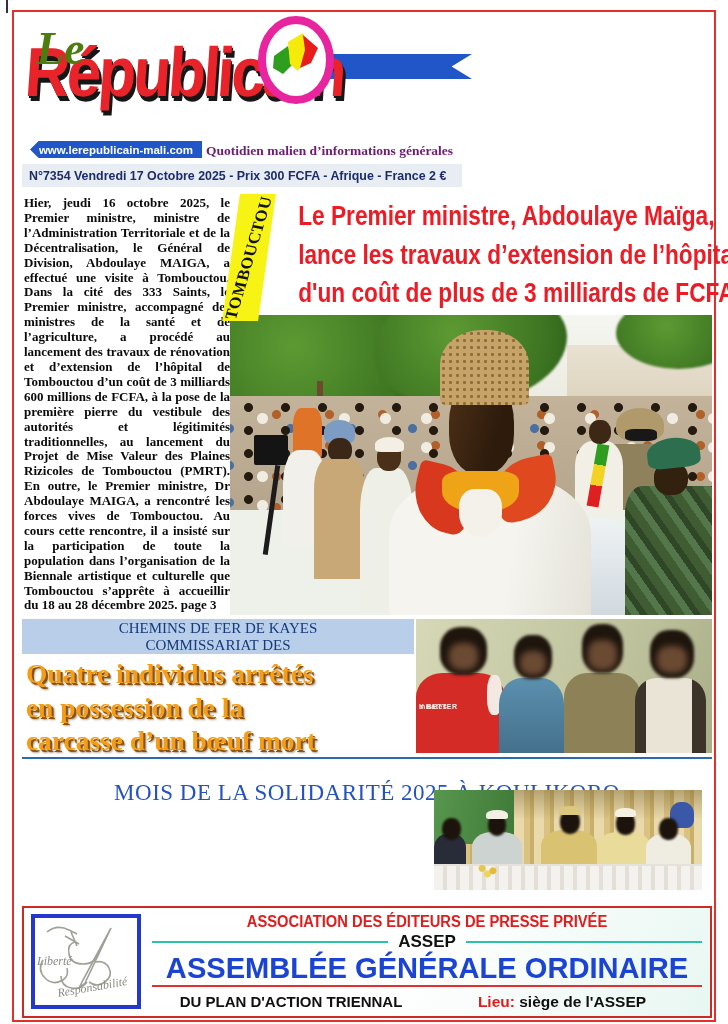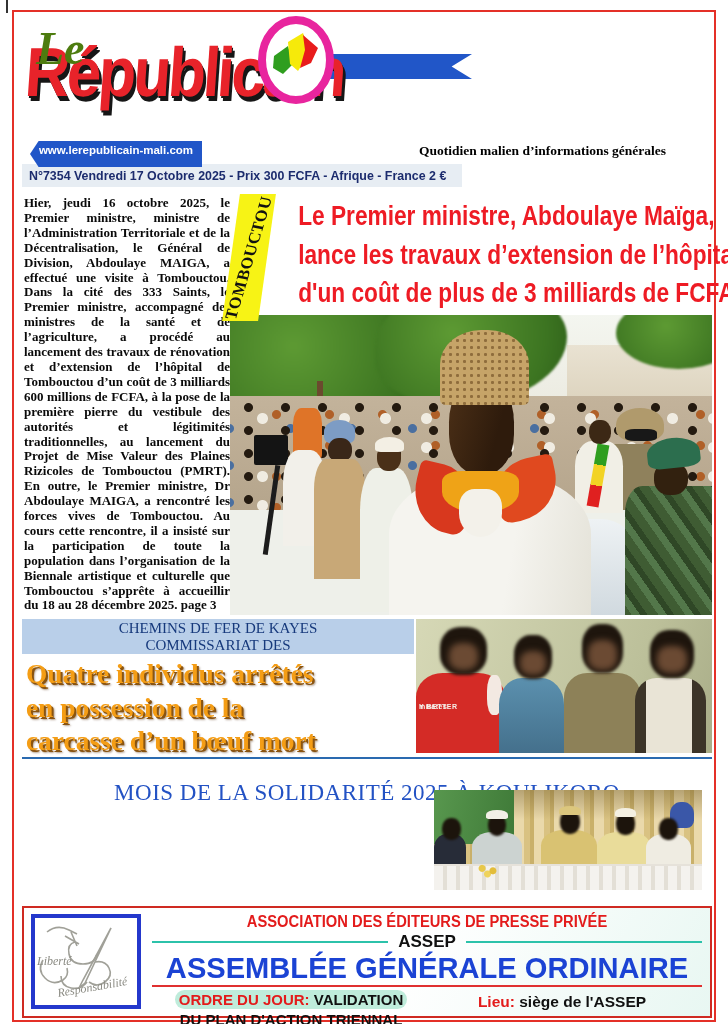--- a/index.html
+++ b/index.html
@@ -11,25 +11,25 @@
 
   
   .le-script{left:36px;top:10px;font:italic 700 46px/1 "Liberation Serif","DejaVu Serif",serif;color:#4d7c0f;z-index:4;margin-top:16px;}
   .ribbon-top{left:302px;top:54px;width:170px;height:25px;background:#2156c8;
               clip-path:polygon(0 0,100% 0,88% 50%,100% 100%,0 100%);z-index:1;}
   .title-republicain{left:28px;top:36px;width:448px;z-index:2;color:#e8232a;
       font:700 62px/1.05 "Liberation Sans",sans-serif;letter-spacing:-3px;
       transform:skewX(-4deg) scaleY(1.12);transform-origin:left top;
       text-shadow:3px 4px 0 #161616,1px 1px 0 #161616;white-space:nowrap;}
   .emblem{left:258px;top:16px;width:76px;height:88px;z-index:5;}
-  .ribbon-web{left:30px;top:141px;width:172px;height:26px;background:#2156c8;z-index:3;
+  .ribbon-web{left:30px;top:141px;width:172px;height:17px;background:#2156c8;z-index:3;
       clip-path:polygon(0 50%,5% 0,100% 0,100% 100%,5% 100%);
       color:#fff;font:700 11.5px/19px "Liberation Sans",sans-serif;text-align:center;}
-  .tagline{left:206px;top:143px;width:460px;color:#000000;
-      font:700 13.5px/16px "Liberation Serif","DejaVu Serif",serif;text-align:right;}
+  .tagline{left:206px;top:143px;width:460px;color:#701a75;
+      font:700 13.5px/16px "Liberation Serif","DejaVu Serif",serif;}
   .date-strip{left:22px;top:164px;width:440px;height:23px;background:#e7edf3;
       color:#1c2c6e;font:700 12.8px/23px "Liberation Sans",sans-serif;padding-left:7px;box-sizing:border-box;}
   .date-strip span{display:inline-block;white-space:nowrap;transform:scaleX(.97);transform-origin:left center;}
 
   
   .teaser-box{left:470px;top:22px;width:246px;height:146px;background:#f7eddc;
       border:5px solid #87d3ec;border-radius:16px;box-sizing:border-box;}
   .teaser-text{position:absolute;left:0;right:0;top:5px;text-align:center;color:#141414;
       font:700 17px/20.5px "Liberation Sans",sans-serif;}
   .teaser-text span{display:block;white-space:nowrap;transform:scaleX(.95);}
@@ -338,21 +338,20 @@
       <div class="ad-assoc">ASSOCIATION DES ÉDITEURS DE PRESSE PRIVÉE</div>
       <div class="ad-acrorow">
         <div class="tealline"></div>
         <div class="ad-acro">ASSEP</div>
         <div class="tealline"></div>
       </div>
       <div class="ad-event">ASSEMBLÉE GÉNÉRALE ORDINAIRE</div>
       <div class="ad-redline"></div>
       <div class="ad-bottom">
         <div class="ordre-cell">
-          <span class="ordre-box"><span class="red">ORDRE DU JOUR:</span> <span>VALIDATION</span></span>
           <div class="ordre-line2">DU PLAN D'ACTION TRIENNAL</div>
         </div>
         <div class="dl-cell">
           <div class="lieu-line"><span class="red">Lieu:</span> <span>siège de l'ASSEP</span></div>
         </div>
       </div>
     </div>
   </div>
 </div>
 

